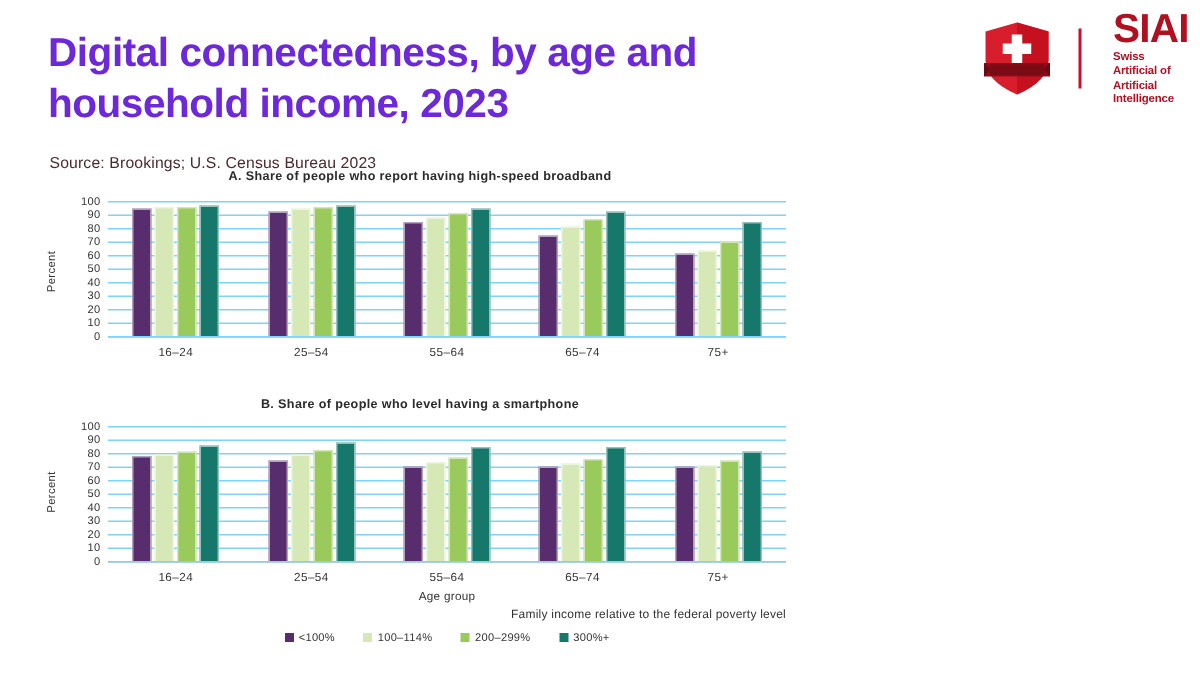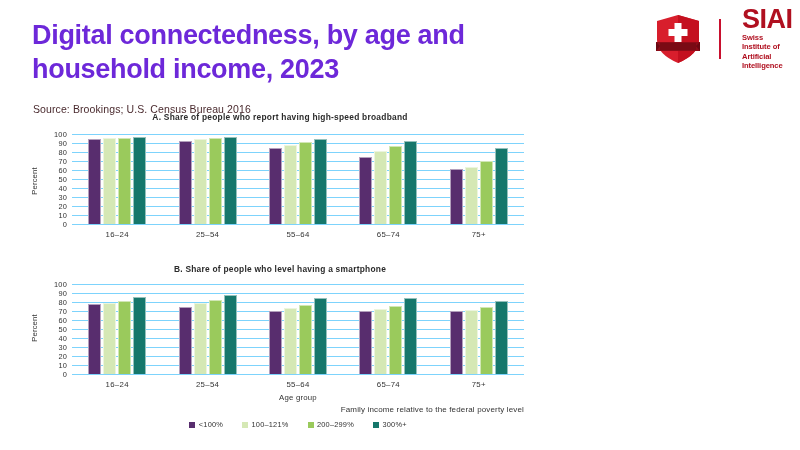--- a/index.html
+++ b/index.html
@@ -222,39 +222,39 @@
     letter-spacing: 0.2px;
   }
 </style>
 </head>
 <body>
 
 <div id="slide">
 
   <div id="header">
     <div id="title">Digital connectedness, by age and household income, 2023</div>
-    <div id="source">Source: Brookings; U.S. Census Bureau 2016</div>
+    <div id="source">Source: Brookings; U.S. Census Bureau 2023</div>
 
     <div id="logo">
       <div id="shield-wrap">
         <svg width="46" height="50" viewBox="0 0 46 50">
           <path d="M23 1 L44 7 L44 26 Q44 40 23 49 Q2 40 2 26 L2 7 Z" fill="#D81E2C"></path>
           <path d="M23 1 L44 7 L44 26 Q44 40 23 49 L23 1 Z" fill="#C4101F"></path>
           <rect x="19.5" y="9" width="7" height="19" fill="#ffffff"></rect>
           <rect x="13.5" y="15" width="19" height="7" fill="#ffffff"></rect>
           <path d="M1 28 L45 28 L45 37 L1 37 Z" fill="#8E0C18"></path>
           <path d="M1 28 L5 32 L1 37 Z" fill="#6B0812"></path>
           <path d="M45 28 L41 32 L45 37 Z" fill="#6B0812"></path>
           <rect x="5" y="29" width="36" height="7" fill="#7A0A14"></rect>
         </svg>
       </div>
       <div id="logo-divider"></div>
       <div id="logo-text">
         <div id="logo-acronym">SIAI</div>
-        <div class="logo-sub">Swiss Institute of</div>
+        <div class="logo-sub">Swiss Artificial of</div>
         <div class="logo-sub">Artificial Intelligence</div>
       </div>
     </div>
   </div>
 
   <div class="panel" id="panelA">
     <div class="panel-title">A. Share of people who report having high-speed broadband</div>
     <div class="ylabel-wrap">
       <div class="ylabel">Percent</div>
     </div>
@@ -418,21 +418,21 @@
 
   <div id="legend">
     <div id="legend-title">Family income relative to the federal poverty level</div>
     <div id="legend-items">
         <div class="legend-item">
           <span class="legend-swatch" style="background: rgb(88, 45, 110);"></span>
           <span class="legend-label">&lt;100%</span>
         </div>
         <div class="legend-item">
           <span class="legend-swatch" style="background: rgb(213, 232, 181);"></span>
-          <span class="legend-label">100–121%</span>
+          <span class="legend-label">100–114%</span>
         </div>
         <div class="legend-item">
           <span class="legend-swatch" style="background: rgb(154, 202, 92);"></span>
           <span class="legend-label">200–299%</span>
         </div>
         <div class="legend-item">
           <span class="legend-swatch" style="background: rgb(22, 119, 107);"></span>
           <span class="legend-label">300%+</span>
         </div>
       </div>

